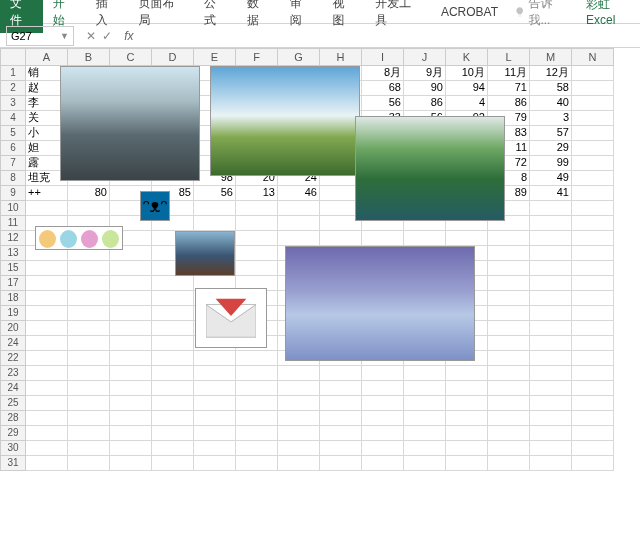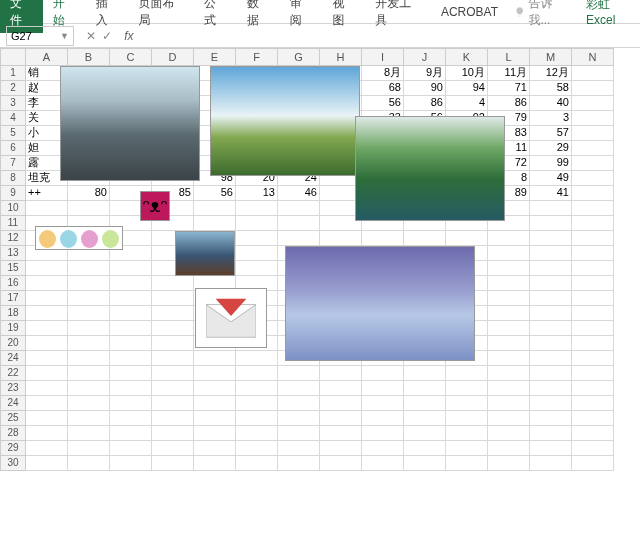--- a/index.html
+++ b/index.html
@@ -24,21 +24,21 @@
   .grid { position:relative; }
   .row { display:flex; height:15px; }
   .row-h { width:26px; border:1px solid #ccc; border-top:none; background:#f3f3f3; text-align:center; font-size:10px; color:#555; line-height:13px;}
   .cell { border-right:1px solid #d8d8d8; border-bottom:1px solid #d8d8d8; font-size:11px; line-height:13px; padding:0 2px; text-align:right; color:#000; overflow:hidden; white-space:nowrap;}
   .cell.left { text-align:left;}
   .float-img { position:absolute; border:1px solid #999; background:#999; overflow:hidden;}
   
   .img-office { background:linear-gradient(180deg,#cfe5ef 0%,#a8bcc4 30%,#5a6a70 60%,#3b4448 100%);}
   .img-sky1 { background:linear-gradient(180deg,#5ea6d8 0%,#e9f3f6 45%,#82a850 65%,#3c6b2e 100%);}
   .img-forest { background:linear-gradient(180deg,#dfe9e6 0%,#6fa865 30%,#2e6e3a 60%,#255b63 100%);}
-  .img-cat { background:#be185d; display:flex; align-items:center; justify-content:center; font-size:18px;}
+  .img-cat { background:#0369a1; display:flex; align-items:center; justify-content:center; font-size:18px;}
   .img-stickers { background:#fff;}
   .img-pier { background:linear-gradient(180deg,#89b5d0 0%,#3a5573 55%,#5c3e2a 100%);}
   .img-mail { background:#fff; display:flex; align-items:center; justify-content:center;}
   .img-mail svg{width:50px;height:40px;}
   .img-ocean { background:linear-gradient(180deg,#6d6aae 0%,#9aa1d1 40%,#b6c8e6 60%,#7e91c6 100%);}
   .sticker-row{display:flex;gap:4px;padding:3px;}
   .sticker{width:18px;height:18px;border-radius:50%;}
 </style>
 </head>
 <body>
@@ -328,37 +328,20 @@
         <div class="cell" style="width: 42px;"></div>
         <div class="cell" style="width: 42px;"></div>
         <div class="cell" style="width: 42px;"></div>
         <div class="cell" style="width: 42px;"></div>
         <div class="cell" style="width: 42px;"></div>
         <div class="cell" style="width: 42px;"></div>
         <div class="cell" style="width: 42px;"></div>
         <div class="cell" style="width: 42px;"></div>
       </div>
       <div class="row">
-        <div class="row-h">16</div>
-        <div class="cell left" style="width: 42px;"></div>
-        <div class="cell" style="width: 42px;"></div>
-        <div class="cell" style="width: 42px;"></div>
-        <div class="cell" style="width: 42px;"></div>
-        <div class="cell" style="width: 42px;"></div>
-        <div class="cell" style="width: 42px;"></div>
-        <div class="cell" style="width: 42px;"></div>
-        <div class="cell" style="width: 42px;"></div>
-        <div class="cell" style="width: 42px;"></div>
-        <div class="cell" style="width: 42px;"></div>
-        <div class="cell" style="width: 42px;"></div>
-        <div class="cell" style="width: 42px;"></div>
-        <div class="cell" style="width: 42px;"></div>
-        <div class="cell" style="width: 42px;"></div>
-      </div>
-      <div class="row">
         <div class="row-h">17</div>
         <div class="cell left" style="width: 42px;"></div>
         <div class="cell" style="width: 42px;"></div>
         <div class="cell" style="width: 42px;"></div>
         <div class="cell" style="width: 42px;"></div>
         <div class="cell" style="width: 42px;"></div>
         <div class="cell" style="width: 42px;"></div>
         <div class="cell" style="width: 42px;"></div>
         <div class="cell" style="width: 42px;"></div>
         <div class="cell" style="width: 42px;"></div>
@@ -533,20 +516,37 @@
         <div class="cell" style="width: 42px;"></div>
         <div class="cell" style="width: 42px;"></div>
         <div class="cell" style="width: 42px;"></div>
         <div class="cell" style="width: 42px;"></div>
         <div class="cell" style="width: 42px;"></div>
         <div class="cell" style="width: 42px;"></div>
         <div class="cell" style="width: 42px;"></div>
       </div>
       <div class="row">
         <div class="row-h">30</div>
+        <div class="cell left" style="width: 42px;"></div>
+        <div class="cell" style="width: 42px;"></div>
+        <div class="cell" style="width: 42px;"></div>
+        <div class="cell" style="width: 42px;"></div>
+        <div class="cell" style="width: 42px;"></div>
+        <div class="cell" style="width: 42px;"></div>
+        <div class="cell" style="width: 42px;"></div>
+        <div class="cell" style="width: 42px;"></div>
+        <div class="cell" style="width: 42px;"></div>
+        <div class="cell" style="width: 42px;"></div>
+        <div class="cell" style="width: 42px;"></div>
+        <div class="cell" style="width: 42px;"></div>
+        <div class="cell" style="width: 42px;"></div>
+        <div class="cell" style="width: 42px;"></div>
+      </div>
+      <div class="row">
+        <div class="row-h">31</div>
         <div class="cell left" style="width: 42px;"></div>
         <div class="cell" style="width: 42px;"></div>
         <div class="cell" style="width: 42px;"></div>
         <div class="cell" style="width: 42px;"></div>
         <div class="cell" style="width: 42px;"></div>
         <div class="cell" style="width: 42px;"></div>
         <div class="cell" style="width: 42px;"></div>
         <div class="cell" style="width: 42px;"></div>
         <div class="cell" style="width: 42px;"></div>
         <div class="cell" style="width: 42px;"></div>

